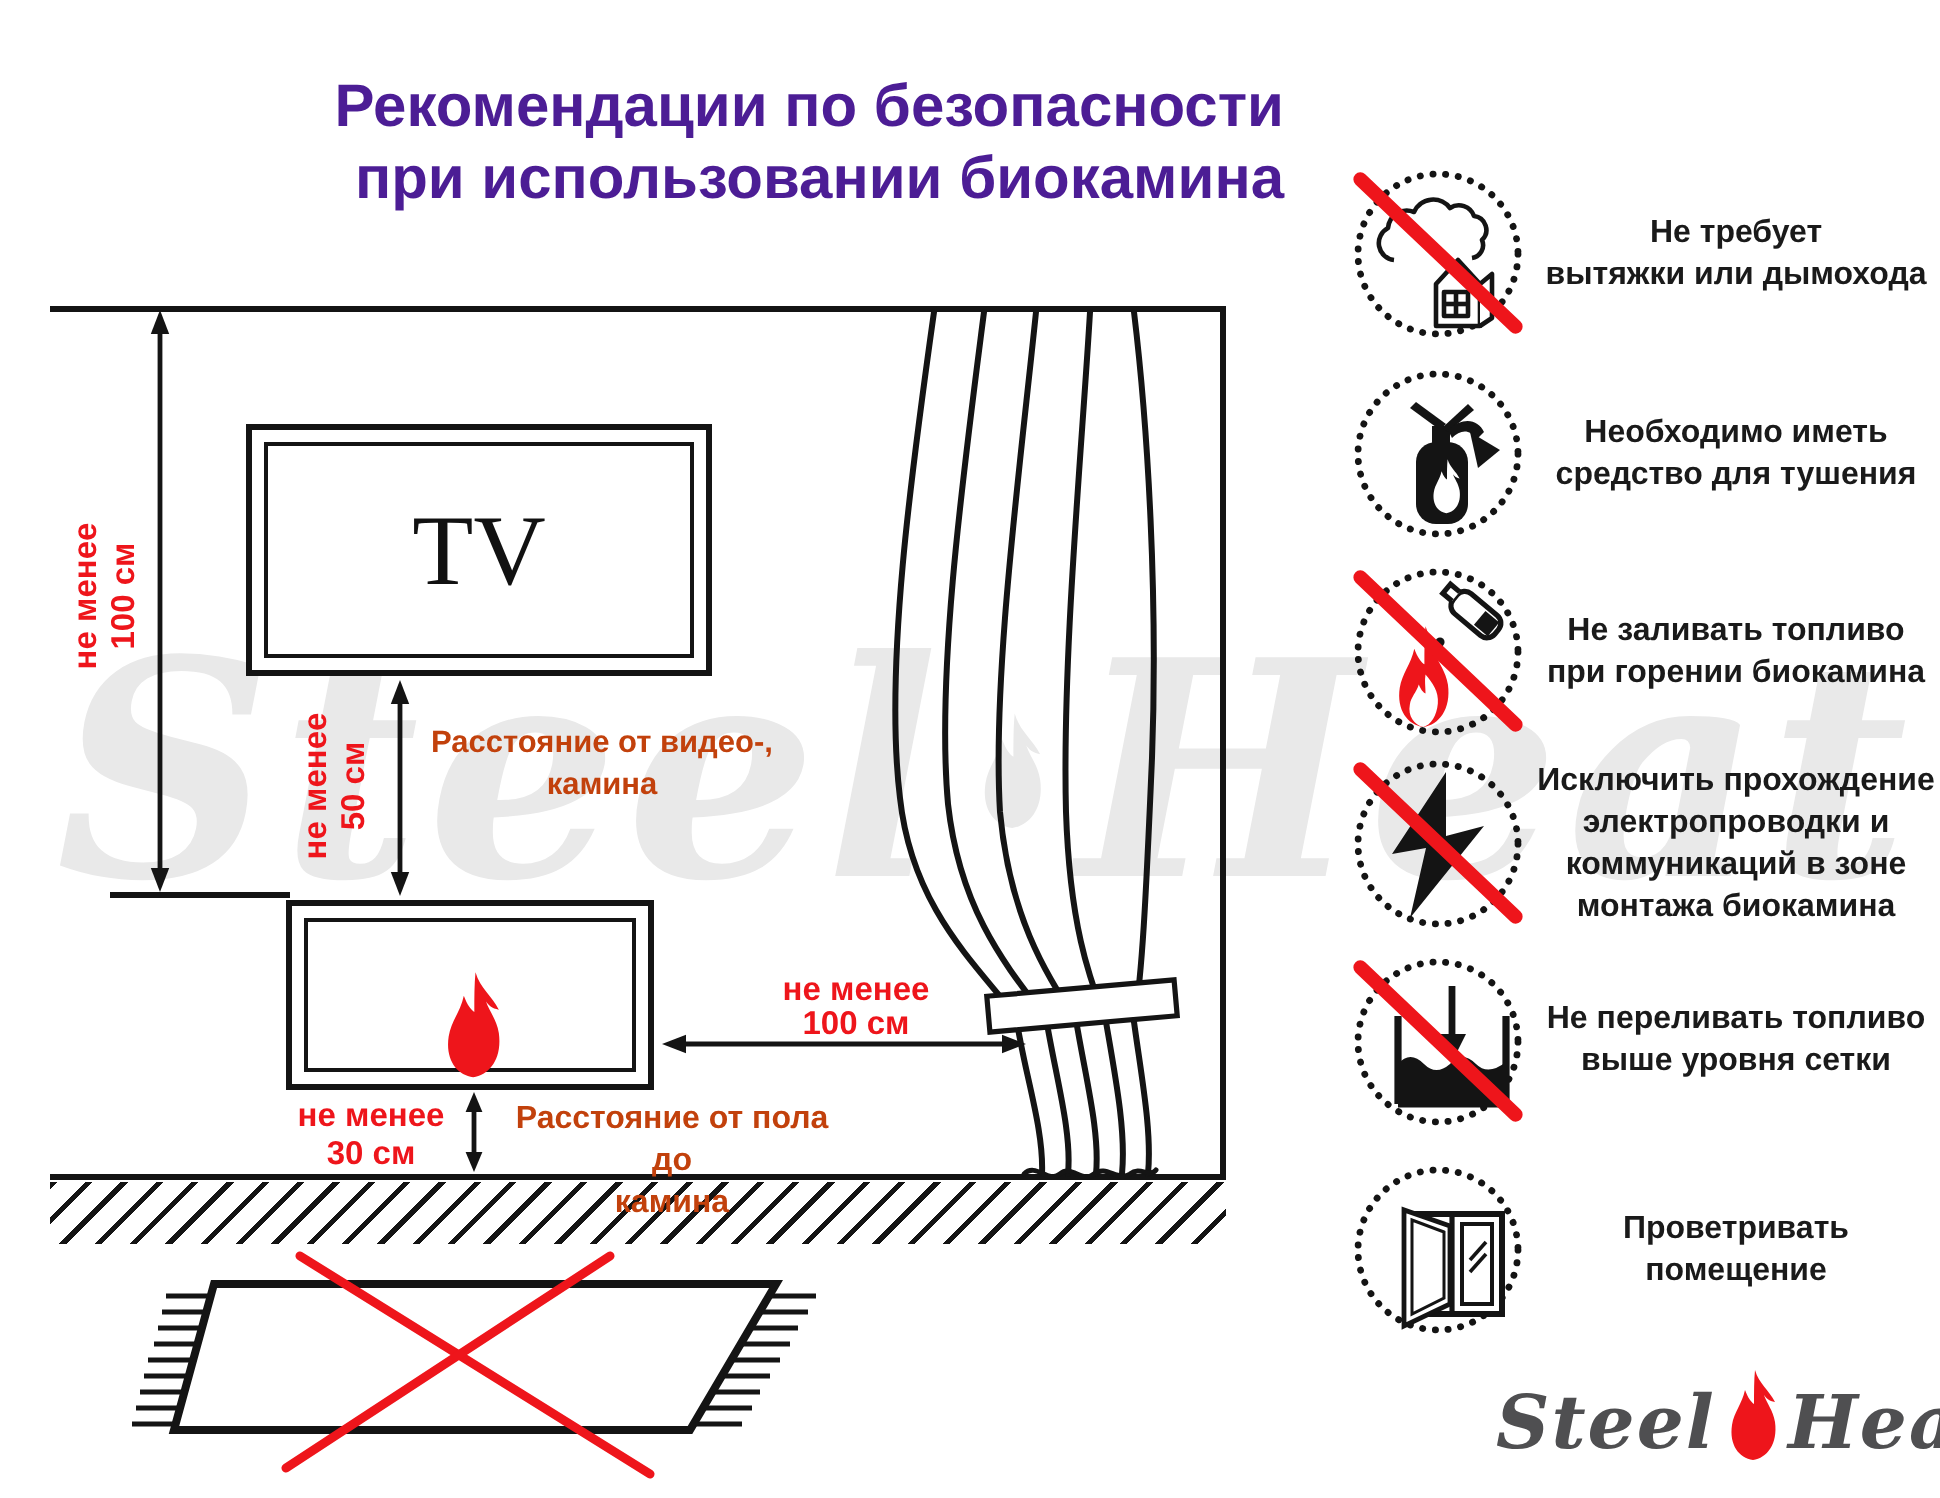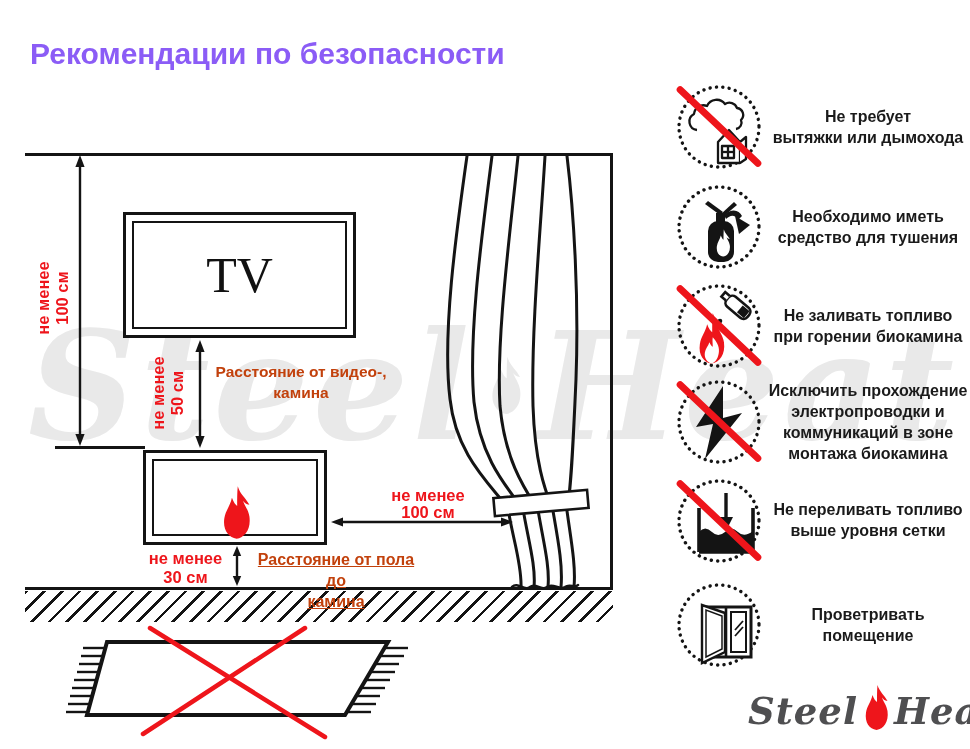--- a/index.html
+++ b/index.html
@@ -5,22 +5,22 @@
   html,body{margin:0;padding:0;background:#fff;}
   .stage{position:relative;width:970px;height:749px;background:#fff;overflow:hidden;
          font-family:"Liberation Sans",sans-serif;color:#141414;}
   .abs{position:absolute;}
   
   .watermark{left:28px;top:268px;width:930px;height:235px;display:flex;align-items:center;
              color:#e9e9e9;font-family:"DejaVu Serif",serif;font-style:italic;font-weight:bold;
              font-size:150px;letter-spacing:4px;z-index:0;user-select:none;}
   .watermark svg{margin:0 14px;}
   
-  .title{left:30px;top:36px;width:612px;text-align:left;font-size:30px;font-weight:700;
-         line-height:36px;color:#8b5cf6;z-index:2;}
+  .title{left:30px;top:36px;width:612px;text-align:right;font-size:30px;font-weight:700;
+         line-height:36px;color:#4c1d95;z-index:2;}
   
   .ink{background:#141414;z-index:1;}
   .hatch{left:25px;top:591px;width:588px;height:31px;z-index:1;
          background:repeating-linear-gradient(135deg,#141414 0 2.6px,transparent 2.6px 12.5px);}
   
   .frame{border:3px solid #141414;background:#fff;z-index:2;box-sizing:border-box;}
   .frame .inner{position:absolute;left:6px;top:6px;right:6px;bottom:6px;border:2px solid #141414;}
   .tv-label{position:absolute;left:0;top:0;width:100%;height:100%;display:flex;align-items:center;
             justify-content:center;font-family:Liberation Serif, serif;font-size:50px;color:#111;}
   
@@ -49,20 +49,21 @@
   <div class="abs watermark">
     <span>Steel</span>
     <svg width="139" height="226" viewBox="14 0 58 96">
       <path fill="#e9e9e9" d="M46 2 C50 16 60 22 66 34 C60 33 57 30 55 27 C58 36 64 42 66 54 C69 76 58 90 44 92 C30 90 20 77 23 57 C25 44 33 36 36 22 C39 30 42 34 45 36 C45 24 45 12 46 2 Z"></path>
     </svg>
     <span>Heat</span>
   </div>
 
   <div class="abs title">
     <div>Рекомендации по безопасности</div>
+    <div>при использовании биокамина</div>
   </div>
 
   <div class="abs ink" style="left:25px;top:153px;width:588px;height:3px;"></div>
   <div class="abs ink" style="left:610px;top:153px;width:3px;height:437px;"></div>
   <div class="abs ink" style="left:25px;top:587px;width:588px;height:3px;"></div>
   <div class="abs hatch"></div>
   <div class="abs ink" style="left:55px;top:446px;width:90px;height:3px;"></div>
 
   <div class="abs frame" style="left:123px;top:212px;width:233px;height:126px;">
     <div class="inner"></div>
@@ -125,21 +126,21 @@
   </div>
   <div class="abs redlab" style="left:138px;top:549px;width:95px;">
     <div>не менее</div>
     <div>30 см</div>
   </div>
 
   <div class="abs blklab" style="left:206px;top:361px;width:190px;font-size:15.5px;">
     <div>Расстояние от видео-,</div>
     <div>камина</div>
   </div>
-  <div class="abs blklab" style="left:246px;top:549px;width:180px;text-decoration:underline;">
+  <div class="abs blklab" style="left:246px;top:549px;width:180px;">
     <div>Расстояние от пола до</div>
     <div>камина</div>
   </div>
 
   <svg class="abs" style="left:52px;top:612px;z-index:2;" width="365" height="135" viewBox="0 0 365 135">
     <polygon points="55,30 336,30 293,103 35,103" fill="#fff" stroke="#141414" stroke-width="4"></polygon>
     <g stroke="#141414" stroke-width="2.4">
       <line x1="52.4" y1="36" x2="31" y2="36"></line>
         <line x1="50.2" y1="44" x2="29" y2="44"></line>
       <line x1="48.0" y1="52" x2="27" y2="52"></line>

